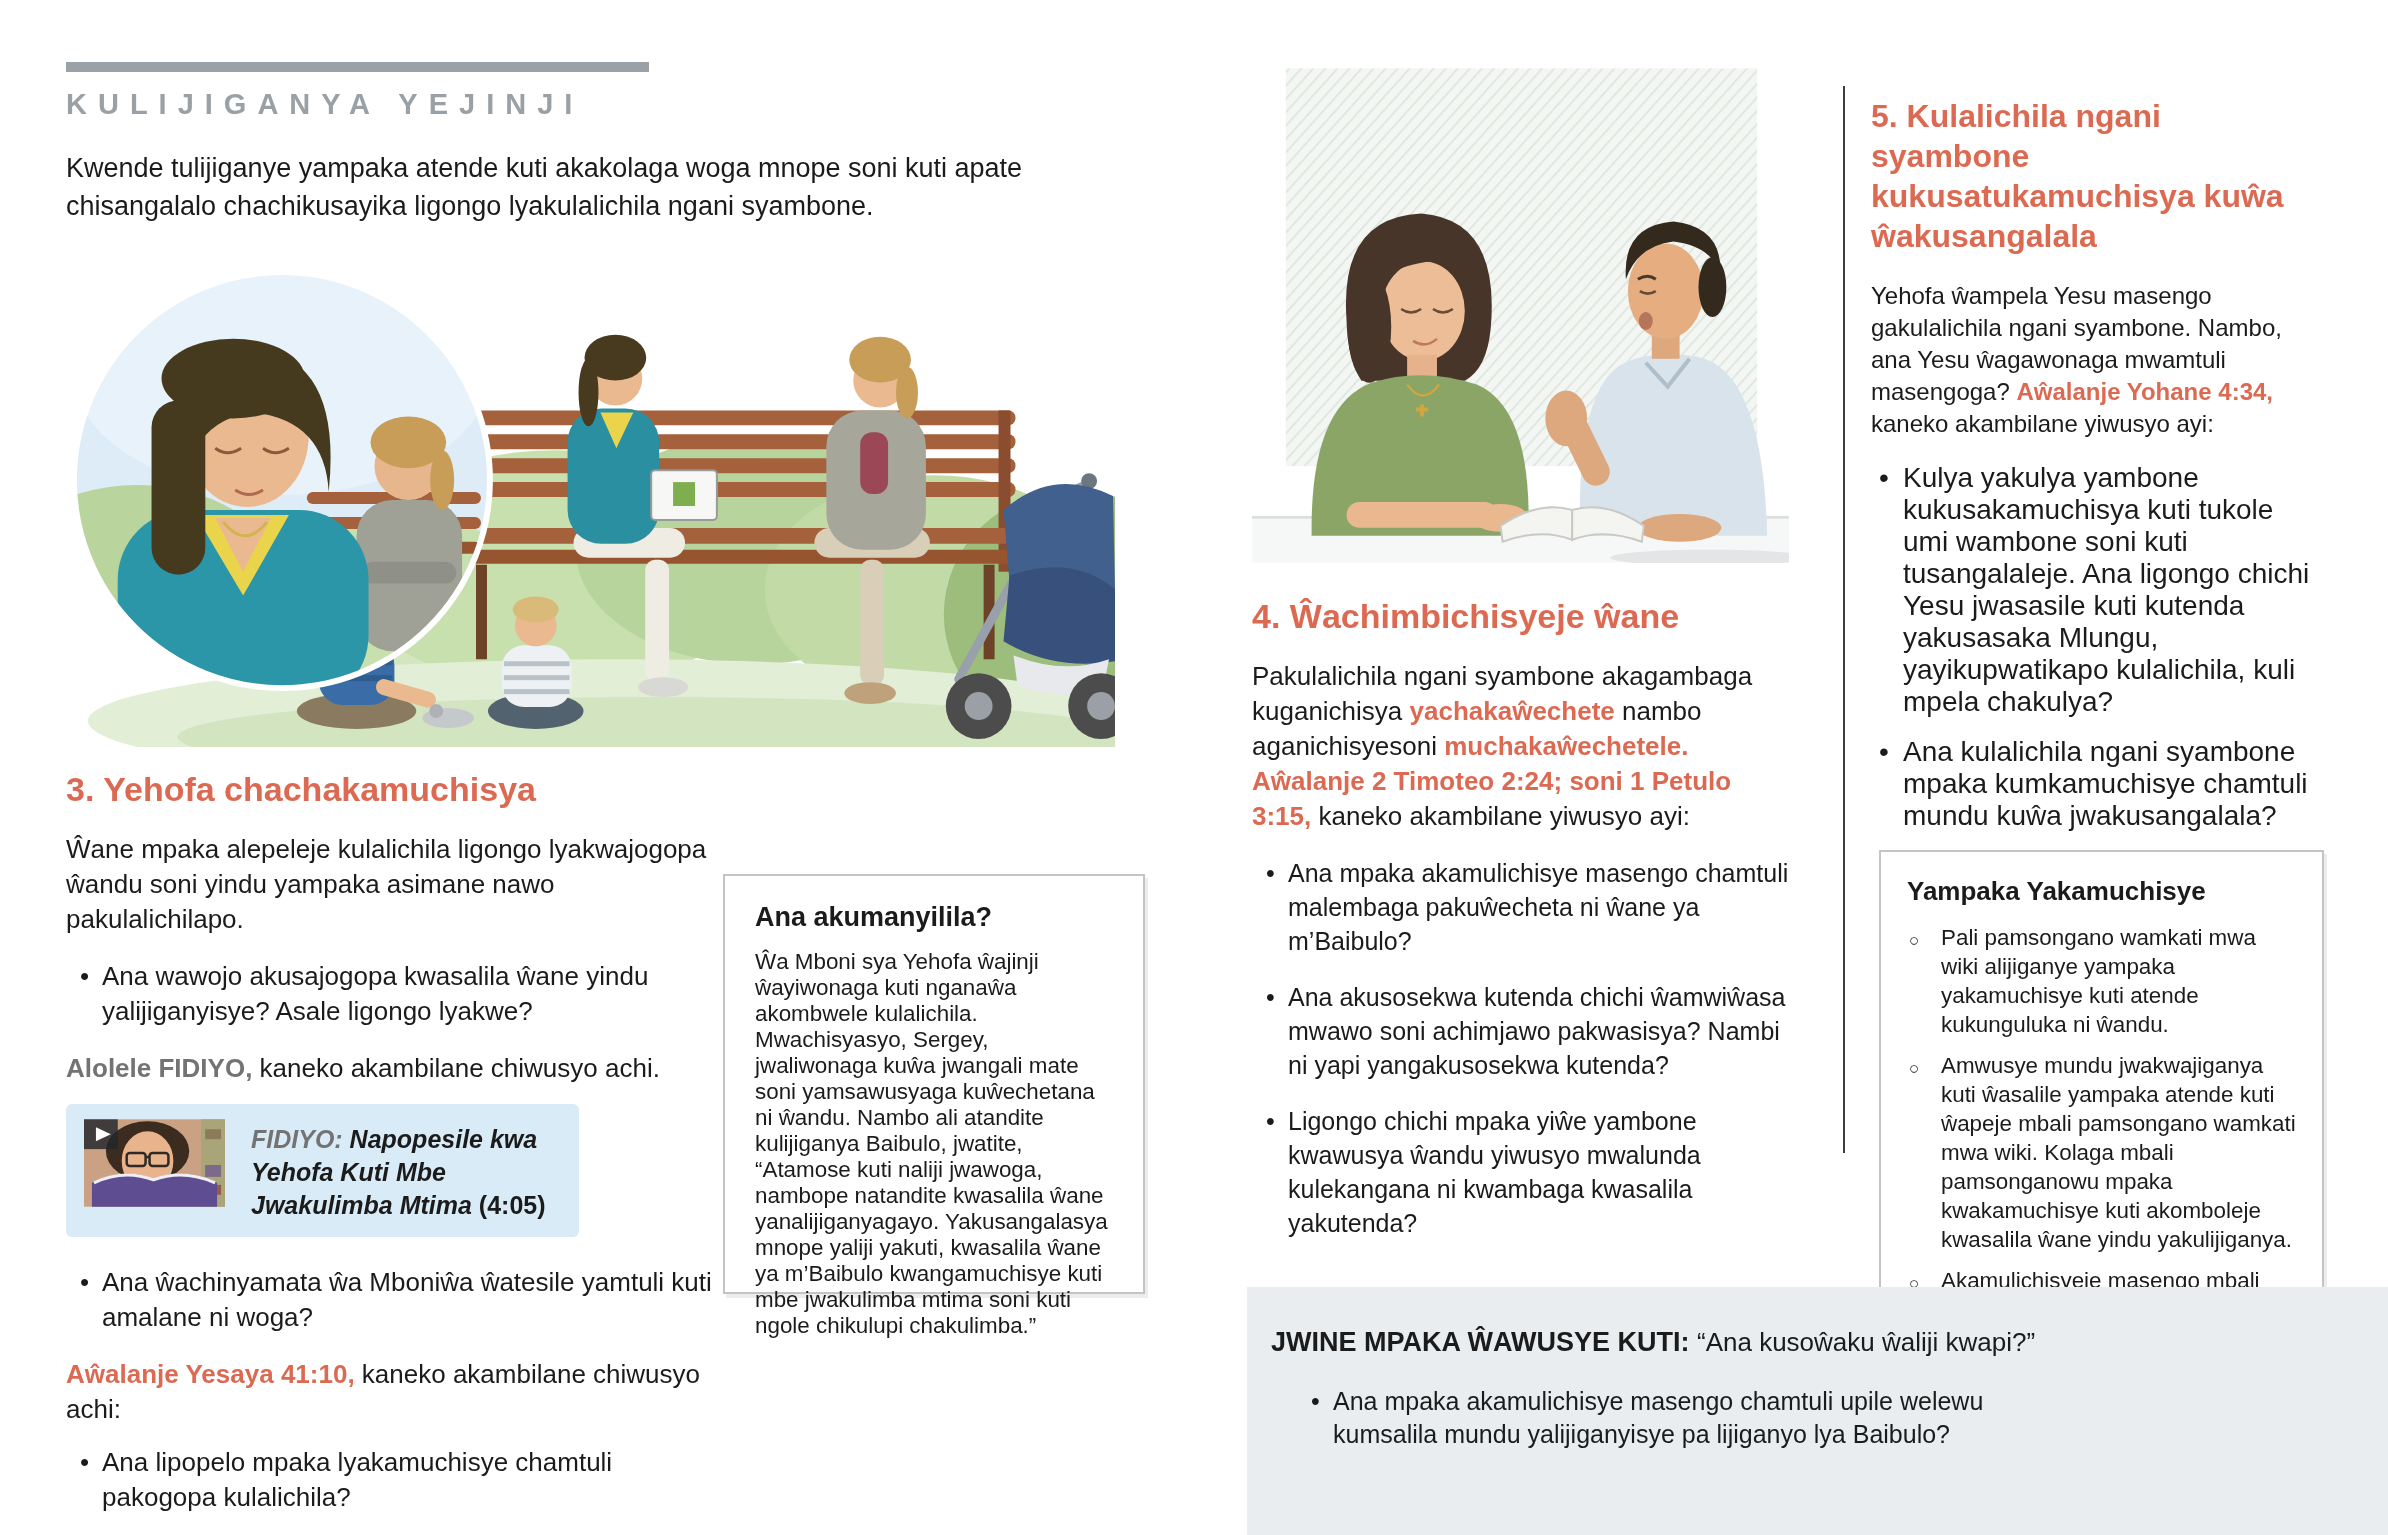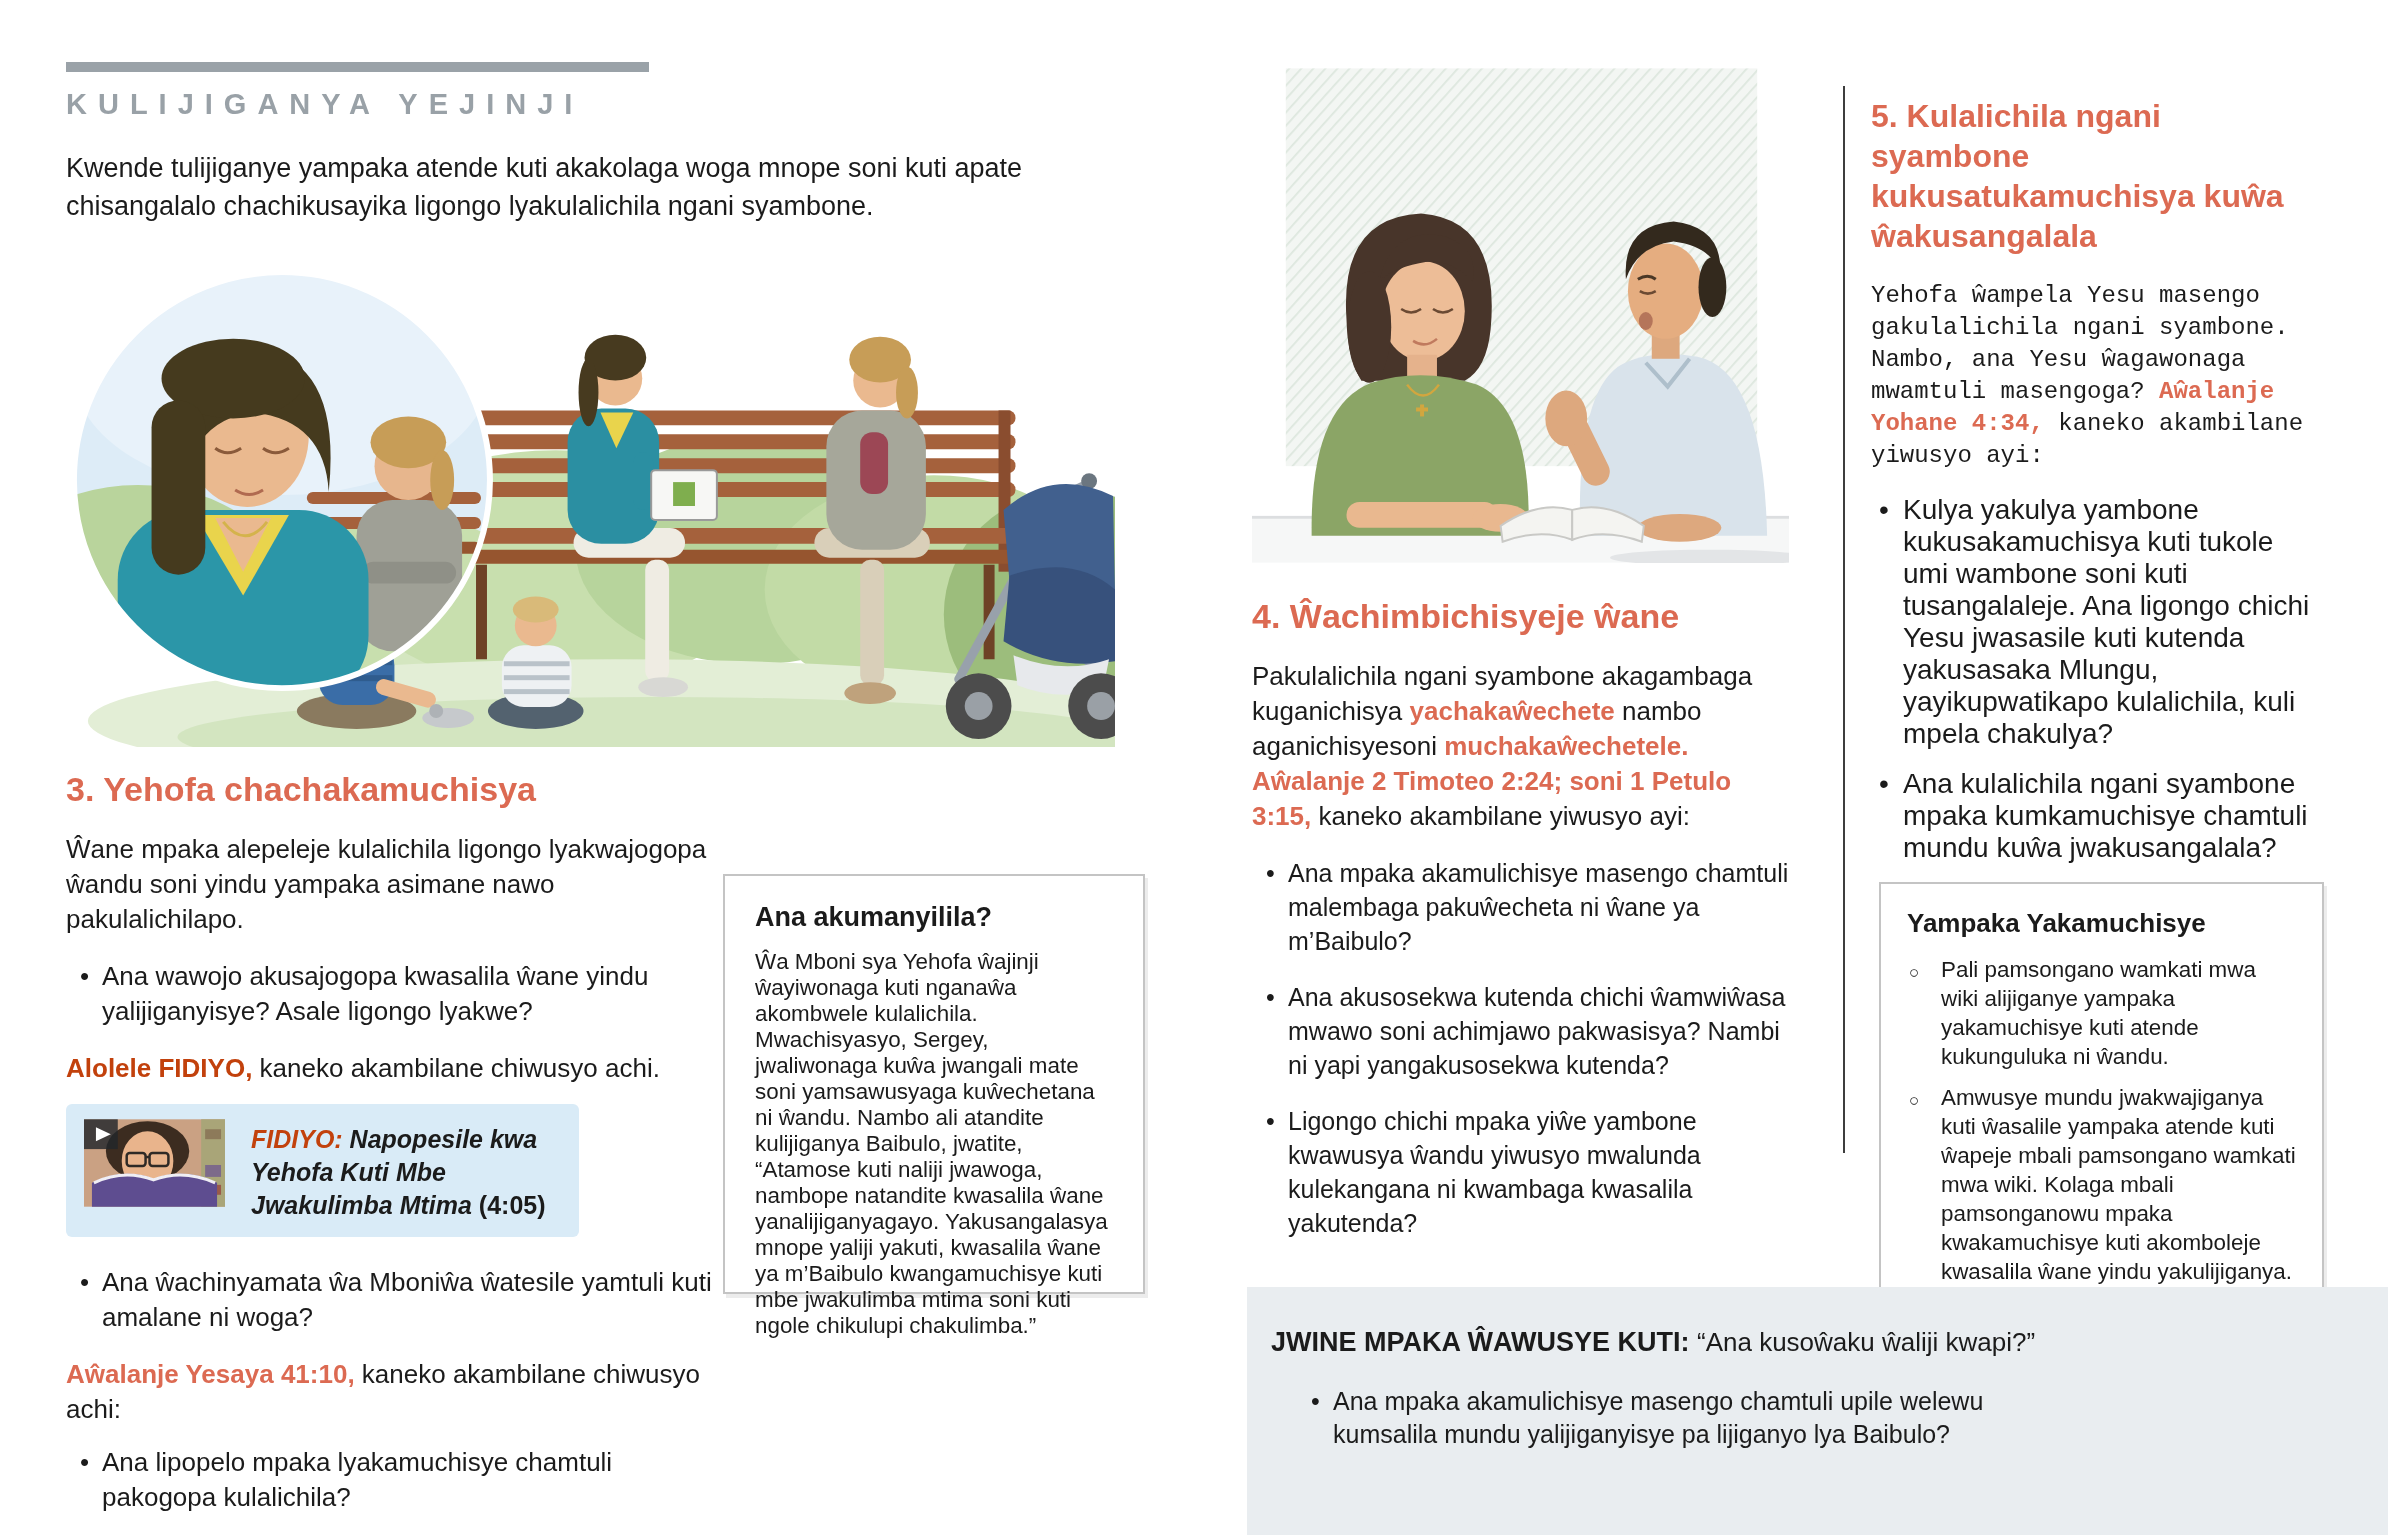--- a/index.html
+++ b/index.html
@@ -14,21 +14,21 @@
   .intro{position:absolute;left:66px;top:149px;width:960px;margin:0;font-size:27px;line-height:38px;}
 
   
   .park-art{position:absolute;left:58px;top:261px;width:1057px;height:486px;}
   .study-art{position:absolute;left:1252px;top:68px;width:537px;height:495px;}
 
   
   h2.sec{margin:0 0 22px 0;font-size:34px;line-height:42px;color:#dc6a52;font-weight:bold;}
   p.lead{margin:0 0 22px 0;font-size:26px;line-height:35px;}
   .accent{color:#dc6a52;font-weight:bold;}
-  .link-blue{color:#c2410c;font-weight:bold;}
+  .link-blue{color:#737373;font-weight:bold;}
   .bullet{display:flex;margin:0 0 22px 0;font-size:26px;line-height:35px;}
   .bullet::before{content:"•";flex:0 0 36px;padding-left:14px;box-sizing:border-box;}
   .bullet .bt{flex:1;}
 
   .sec3{position:absolute;left:66px;top:768px;width:647px;}
   .cue{margin:6px 0 18px 0;font-size:26px;line-height:35px;}
 
   
   .video-box{display:flex;align-items:flex-start;width:513px;box-sizing:border-box;
     background:#d9ebf7;border-radius:6px;padding:15px 18px;margin:8px 0 28px 0;cursor:pointer;}
@@ -43,21 +43,21 @@
   .know-box h3{margin:0 0 16px 0;font-size:27px;}
   .know-box p{margin:0;font-size:22.4px;line-height:26px;}
 
   .sec4{position:absolute;left:1252px;top:595px;width:545px;}
   .sec4 .bullet{font-size:25px;line-height:34px;}
 
   .divider{position:absolute;left:1843px;top:86px;width:2px;height:1067px;background:#3d3d3d;}
 
   .sec5{position:absolute;left:1871px;top:96px;width:453px;}
   .sec5 h2{font-size:32px;line-height:40px;margin-bottom:24px;}
-  .sec5 p.lead{font-size:24px;line-height:32px;font-family:Liberation Mono, monospace;}
+  .sec5 p.lead{font-size:24px;line-height:32px;}
   .sec5 .bullet{font-size:28px;line-height:32px;margin-bottom:18px;}
   .sec5 .bullet::before{flex-basis:32px;padding-left:8px;}
 
   
   .help-box{margin-left:8px;box-sizing:border-box;width:445px;background:#fff;
     border:2px solid #c4c4c4;box-shadow:3px 4px 0 0 #ececec;padding:24px 26px 26px 26px;}
   .help-box h3{margin:0 0 16px 0;font-size:26px;}
   .help-item{display:flex;margin:0 0 12px 0;font-size:22.4px;line-height:29px;}
   .help-item::before{content:"○";flex:0 0 34px;font-size:17px;padding-top:3px;padding-left:2px;box-sizing:border-box;}
   .help-item .bt{flex:1;}

